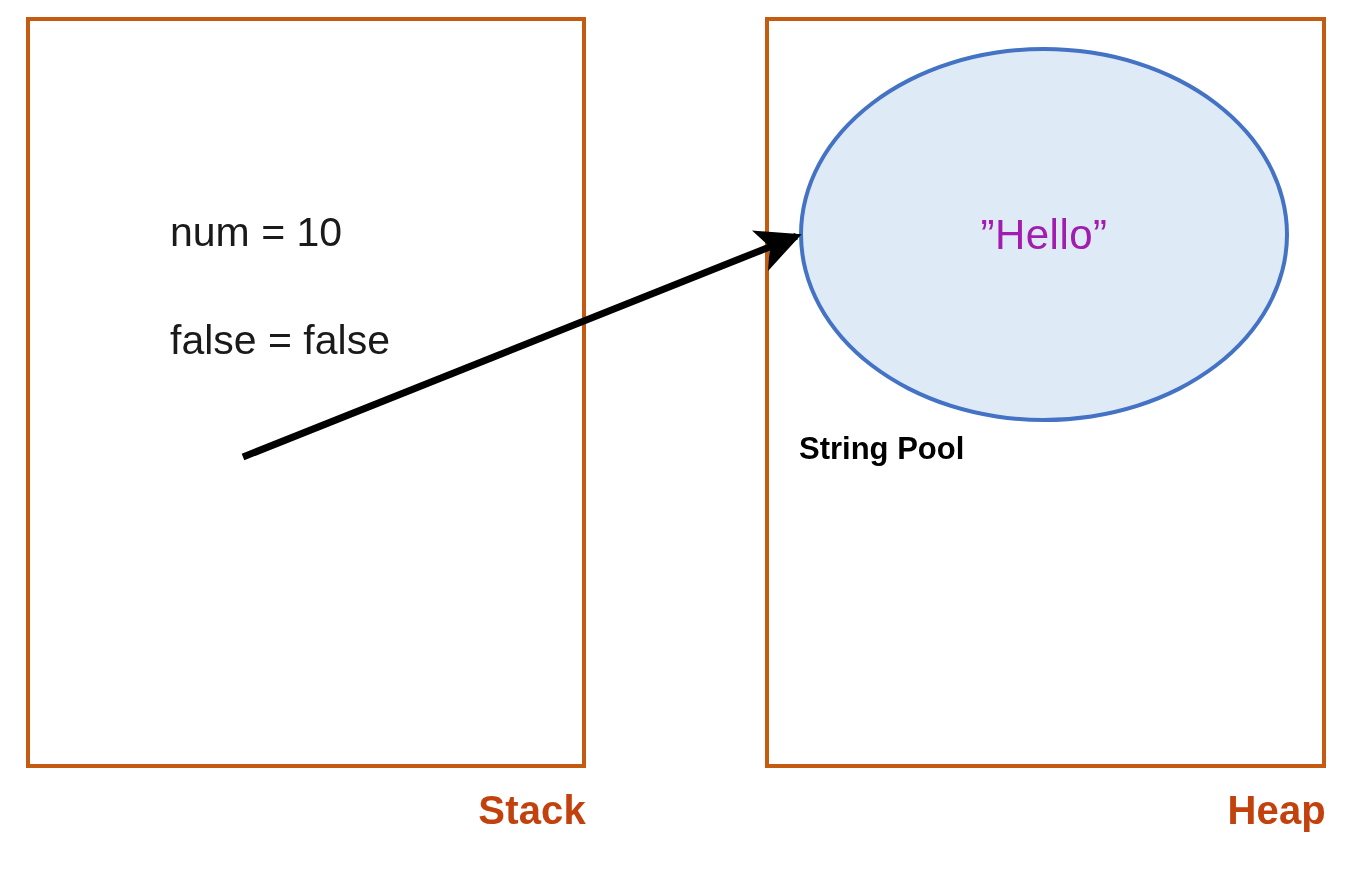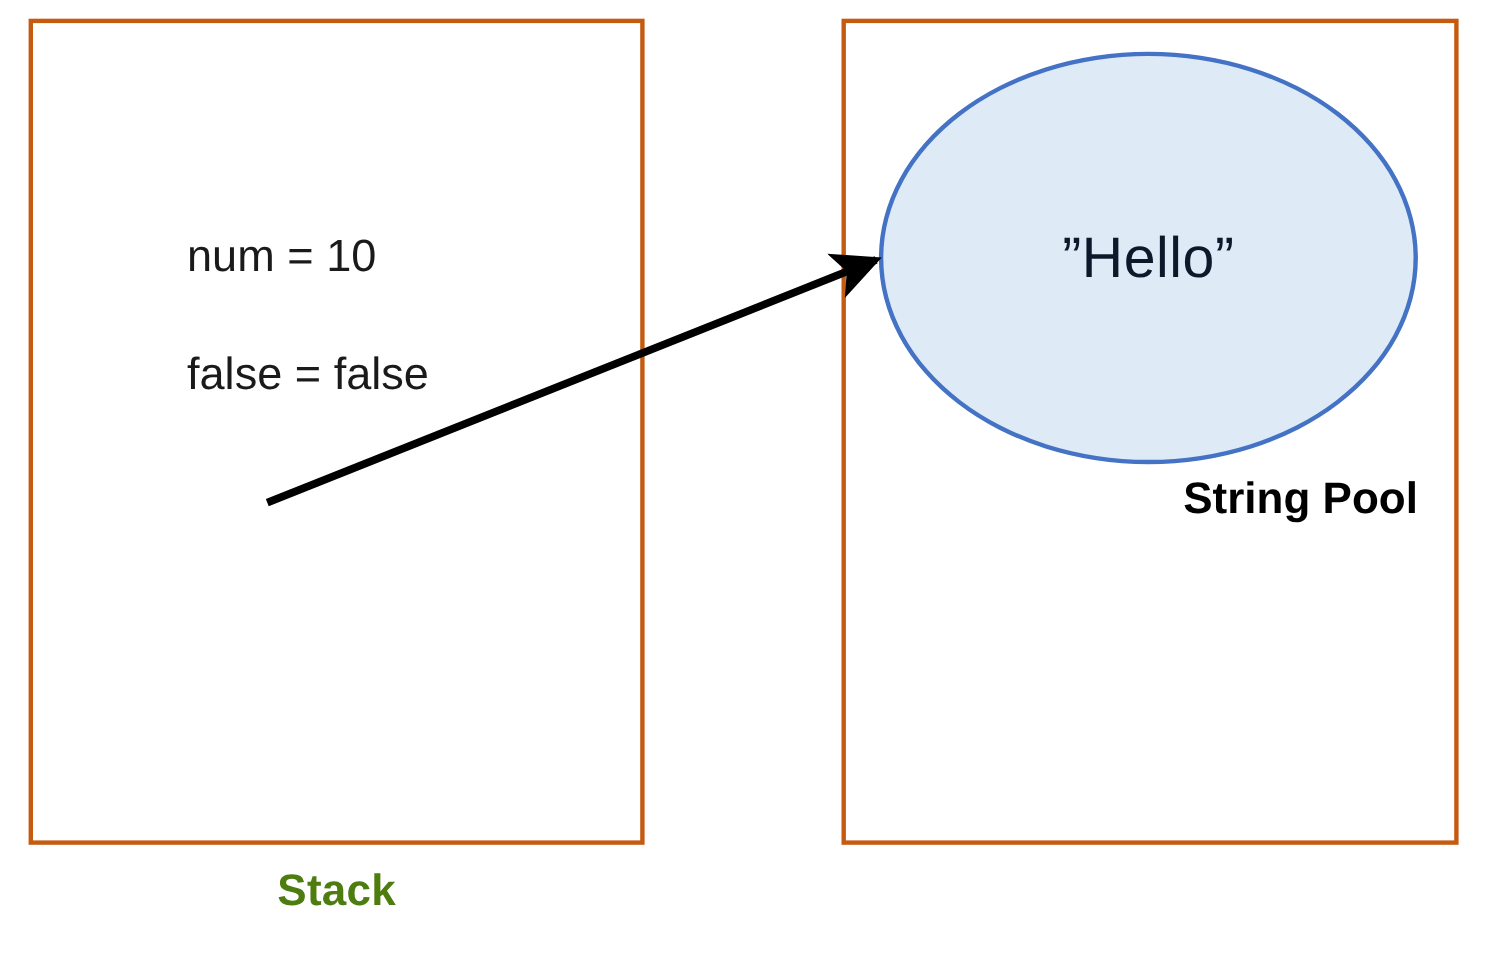--- a/index.html
+++ b/index.html
@@ -34,24 +34,24 @@
     left: 765px;
     top: 17px;
     width: 561px;
     height: 751px;
     border: 4px solid #C55A11;
   }
 
   
   .region-caption {
     position: absolute;
-    text-align: center;
+    text-align: right;
     font-weight: bold;
     font-size: 40px;
-    color: #4d7c0f;
+    color: #c2410c;
     letter-spacing: 0.2px;
     line-height: 1;
     white-space: nowrap;
   }
   #stack-caption {
     left: 26px;
     top: 790px;
     width: 560px;
   }
   #heap-caption {
@@ -94,33 +94,33 @@
   }
   #string-pool-value {
     position: absolute;
     left: 0;
     top: 0;
     width: 100%;
     height: 100%;
     display: flex;
     align-items: center;
     justify-content: center;
-    font-size: 52px;
-    color: #0f172a;
+    font-size: 42px;
+    color: #a21caf;
     letter-spacing: 0.5px;
     white-space: nowrap;
   }
   #string-pool-caption {
     position: absolute;
     left: 799px;
     top: 433px;
     width: 490px;
-    text-align: right;
+    text-align: left;
     font-weight: bold;
-    font-size: 40px;
+    font-size: 31px;
     color: #000000;
     line-height: 1;
     white-space: nowrap;
   }
 
   
   #reference-arrow {
     position: absolute;
     left: 0;
     top: 0;
@@ -144,20 +144,21 @@
   <div id="stack-caption" class="region-caption">Stack</div>
 
   <div id="heap-box" class="region-box"></div>
 
   <div id="string-pool-ellipse">
     <div id="string-pool-value">”Hello”</div>
   </div>
 
   <div id="string-pool-caption">String Pool</div>
 
+  <div id="heap-caption" class="region-caption">Heap</div>
 
   <svg id="reference-arrow" viewBox="0 0 1350 888">
     <defs>
       <marker id="arrowhead" markerWidth="7" markerHeight="7" refX="5.6" refY="3.5" orient="auto" markerUnits="strokeWidth">
         <path d="M 0 0.4 L 6.4 3.5 L 0 6.6 L 1.5 3.5 Z" fill="#000000"></path>
       </marker>
     </defs>
     <line id="arrow-line" x1="243" y1="457" x2="796.4270795972379" y2="236.22318649340954" stroke="#000000" stroke-width="7" stroke-linecap="butt" marker-end="url(#arrowhead)"></line>
   </svg>
 

